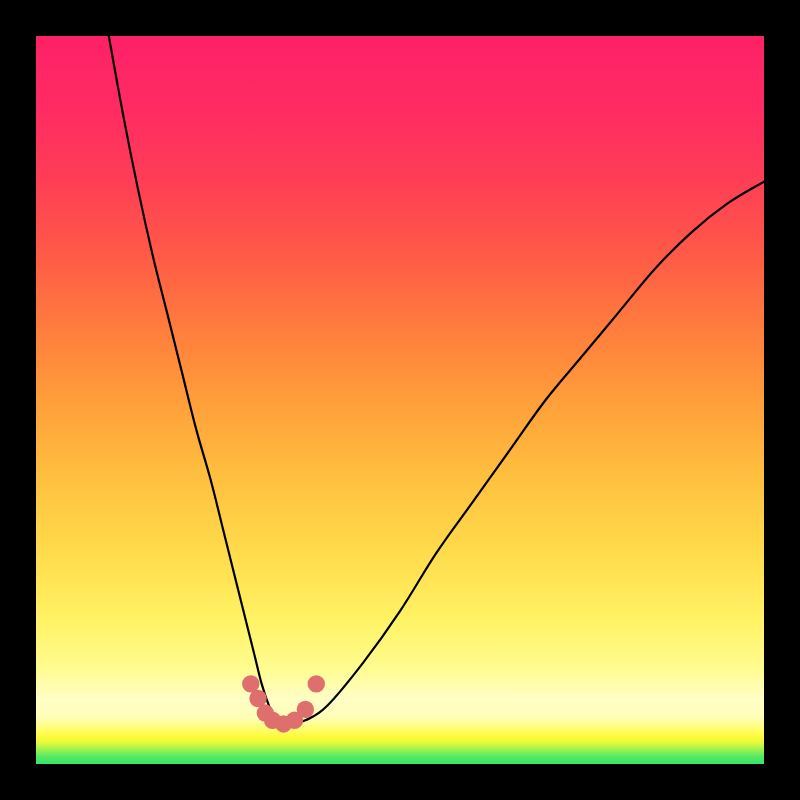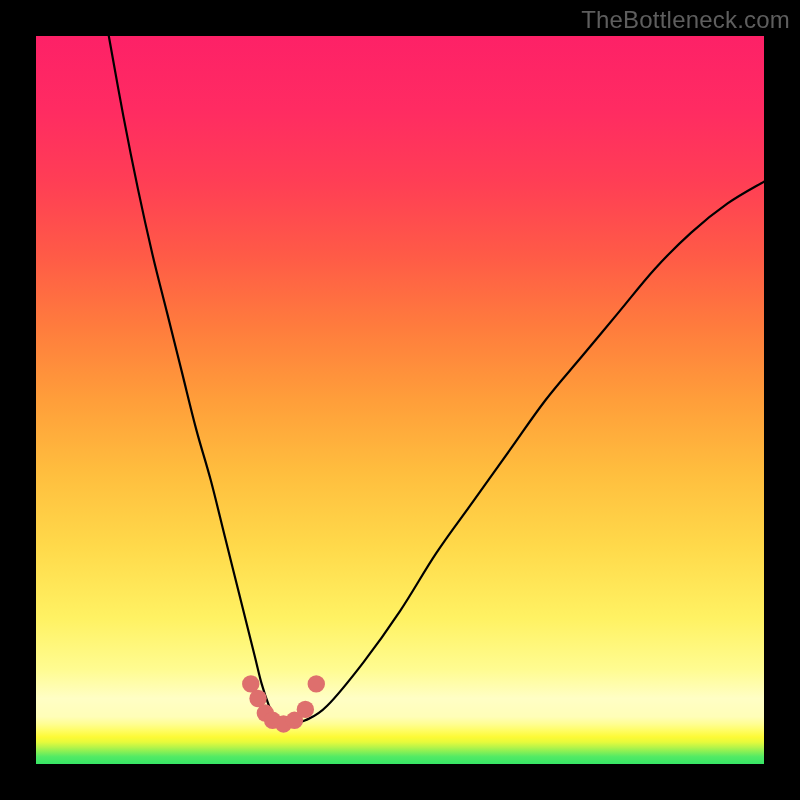--- a/index.html
+++ b/index.html
@@ -62,21 +62,20 @@
     font-size: 24px;
     font-weight: 500;
     letter-spacing: 0.2px;
     user-select: none;
   }
 </style>
 </head>
 <body>
 
 <div class="frame">
-  <div class="watermark">TheBottleneck.com</div>
 
   <div class="plot">
     <svg class="curve" viewBox="0 0 728 728" preserveAspectRatio="none">
       <path id="curve-path" fill="none" stroke="#000" stroke-width="2.2" stroke-linecap="round" stroke-linejoin="round" d="M 72.8 0 C 75.4208 14.414400000000008, 82.1184 52.56160000000004, 87.36 80.08000000000004 C 92.6016 107.59840000000004, 96.67840000000001 127.9824, 101.92000000000002 152.88 C 107.16160000000002 177.7776, 111.23840000000001 196.12320000000003, 116.48 218.40000000000003 C 121.7216 240.67680000000004, 125.79839999999999 255.6736, 131.04 276.64 C 136.2816 297.6064, 140.3584 313.9136, 145.6 334.88 C 150.8416 355.8464, 154.9184 373.464, 160.16 393.12 C 165.4016 412.776, 169.4784 424.424, 174.72 444.08 C 179.9616 463.736, 184.0384 481.35360000000003, 189.28 502.32 C 194.5216 523.2864, 198.59840000000003 539.5935999999999, 203.84000000000003 560.56 C 209.08160000000004 581.5264, 214.46880000000002 603.0752, 218.4 618.8 C 222.3312 634.5247999999999, 223.0592 638.7471999999999, 225.68 647.92 C 228.3008 657.0928, 230.3392 663.208, 232.96 669.76 C 235.5808 676.312, 237.6192 681.0440000000001, 240.24 684.32 C 242.8608 687.596, 244.8992 687.3048, 247.52 687.96 C 250.1408 688.6152000000001, 250.8688 688.6152000000001, 254.79999999999998 687.96 C 258.7312 687.3048, 262.808 687.596, 269.36 684.32 C 275.91200000000003 681.0440000000001, 280.7168 680.2432, 291.2 669.76 C 301.6832 659.2768, 314.49600000000004 643.1152, 327.6 626.0799999999999 C 340.704 609.0447999999999, 350.896 594.776, 364 575.12 C 377.104 555.464, 387.29600000000005 536.536, 400.40000000000003 516.88 C 413.504 497.224, 423.696 484.2656, 436.8 465.92 C 449.904 447.5744, 460.096 433.30559999999997, 473.2 414.96 C 486.304 396.6144, 496.496 381.03520000000003, 509.59999999999997 364 C 522.704 346.96479999999997, 532.896 336.04479999999995, 546 320.31999999999994 C 559.104 304.5951999999999, 569.2959999999999 292.3648, 582.4 276.64 C 595.504 260.91519999999997, 605.6959999999999 247.37439999999998, 618.8 232.95999999999998 C 631.904 218.54559999999998, 642.096 208.35360000000006, 655.2 196.56000000000006 C 668.3040000000001 184.76640000000006, 678.496 176.61279999999994, 691.6 167.43999999999994 C 704.7040000000001 158.26719999999995, 721.448 149.5312, 728 145.60000000000002"></path>
       <g id="marker-group">
           <circle cx="214.76" cy="647.92" r="8.7" fill="#de6f6d"></circle>
           <circle cx="222.04" cy="662.48" r="8.7" fill="#de6f6d"></circle>
           <circle cx="229.32" cy="677.04" r="8.7" fill="#de6f6d"></circle>
           <circle cx="236.6" cy="684.32" r="8.7" fill="#de6f6d"></circle>
           <circle cx="247.52" cy="687.96" r="8.7" fill="#de6f6d"></circle>

